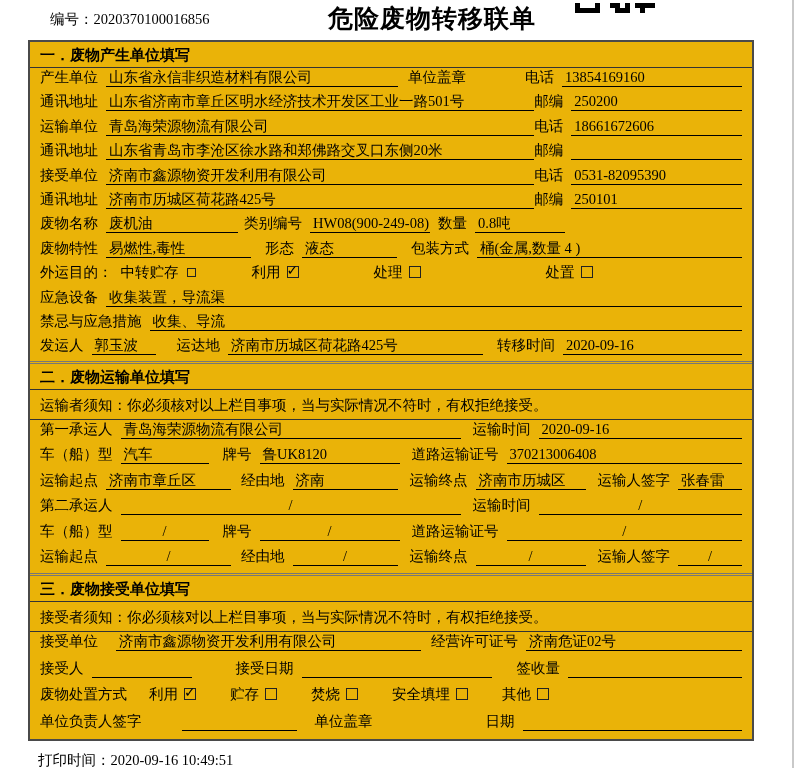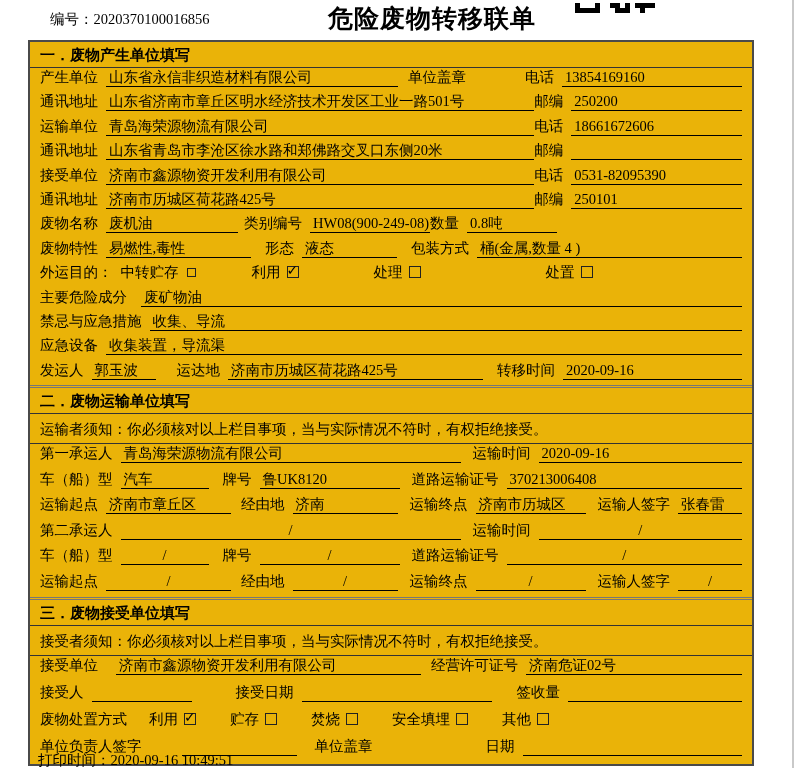--- a/index.html
+++ b/index.html
@@ -126,21 +126,21 @@
       <span class="val" style="width:452px">济南市历城区荷花路425号</span>
       <span class="lbl ml-a">邮编</span>
       <span class="val" style="width:180px">250101</span>
     </div>
 
     <div class="row">
       <span class="lbl">废物名称</span>
       <span class="val" style="width:132px">废机油</span>
       <span class="lbl" style="margin-left:6px">类别编号</span>
       <span class="val" style="width:120px">HW08(900-249-08)</span>
-      <span class="lbl" style="">数量</span>
+      <span class="lbl" style="margin-left:8px">数量</span>
       <span class="val" style="width:90px">0.8吨</span>
     </div>
 
     <div class="row">
       <span class="lbl">废物特性</span>
       <span class="val" style="width:145px">易燃性,毒性</span>
       <span class="lbl" style="margin-left:14px">形态</span>
       <span class="val" style="width:95px">液态</span>
       <span class="lbl" style="margin-left:14px">包装方式</span>
       <span class="val f1">桶(金属,数量 4 )</span>
@@ -159,33 +159,29 @@
       <span class="opt" style="margin-left:75px">
         <span>处理</span>
         <span class="cb"></span>
       </span>
       <span class="opt" style="margin-left:125px">
         <span>处置</span>
         <span class="cb"></span>
       </span>
     </div>
 
-    <div class="row">
-      <span class="lbl" style="margin-right:14px">主要危险成分</span>
-      <span class="val f1">废矿物油</span>
+
+    <div class="row">
+      <span class="lbl">应急设备</span>
+      <span class="val f1">收集装置，导流渠</span>
     </div>
 
     <div class="row">
       <span class="lbl">禁忌与应急措施</span>
       <span class="val f1">收集、导流</span>
-    </div>
-
-    <div class="row">
-      <span class="lbl">应急设备</span>
-      <span class="val f1">收集装置，导流渠</span>
     </div>
 
     <div class="row">
       <span class="lbl">发运人</span>
       <span class="val" style="width:64px">郭玉波</span>
       <span class="lbl" style="margin-left:21px">运达地</span>
       <span class="val" style="width:255px">济南市历城区荷花路425号</span>
       <span class="lbl" style="margin-left:14px">转移时间</span>
       <span class="val f1">2020-09-16</span>
     </div>

